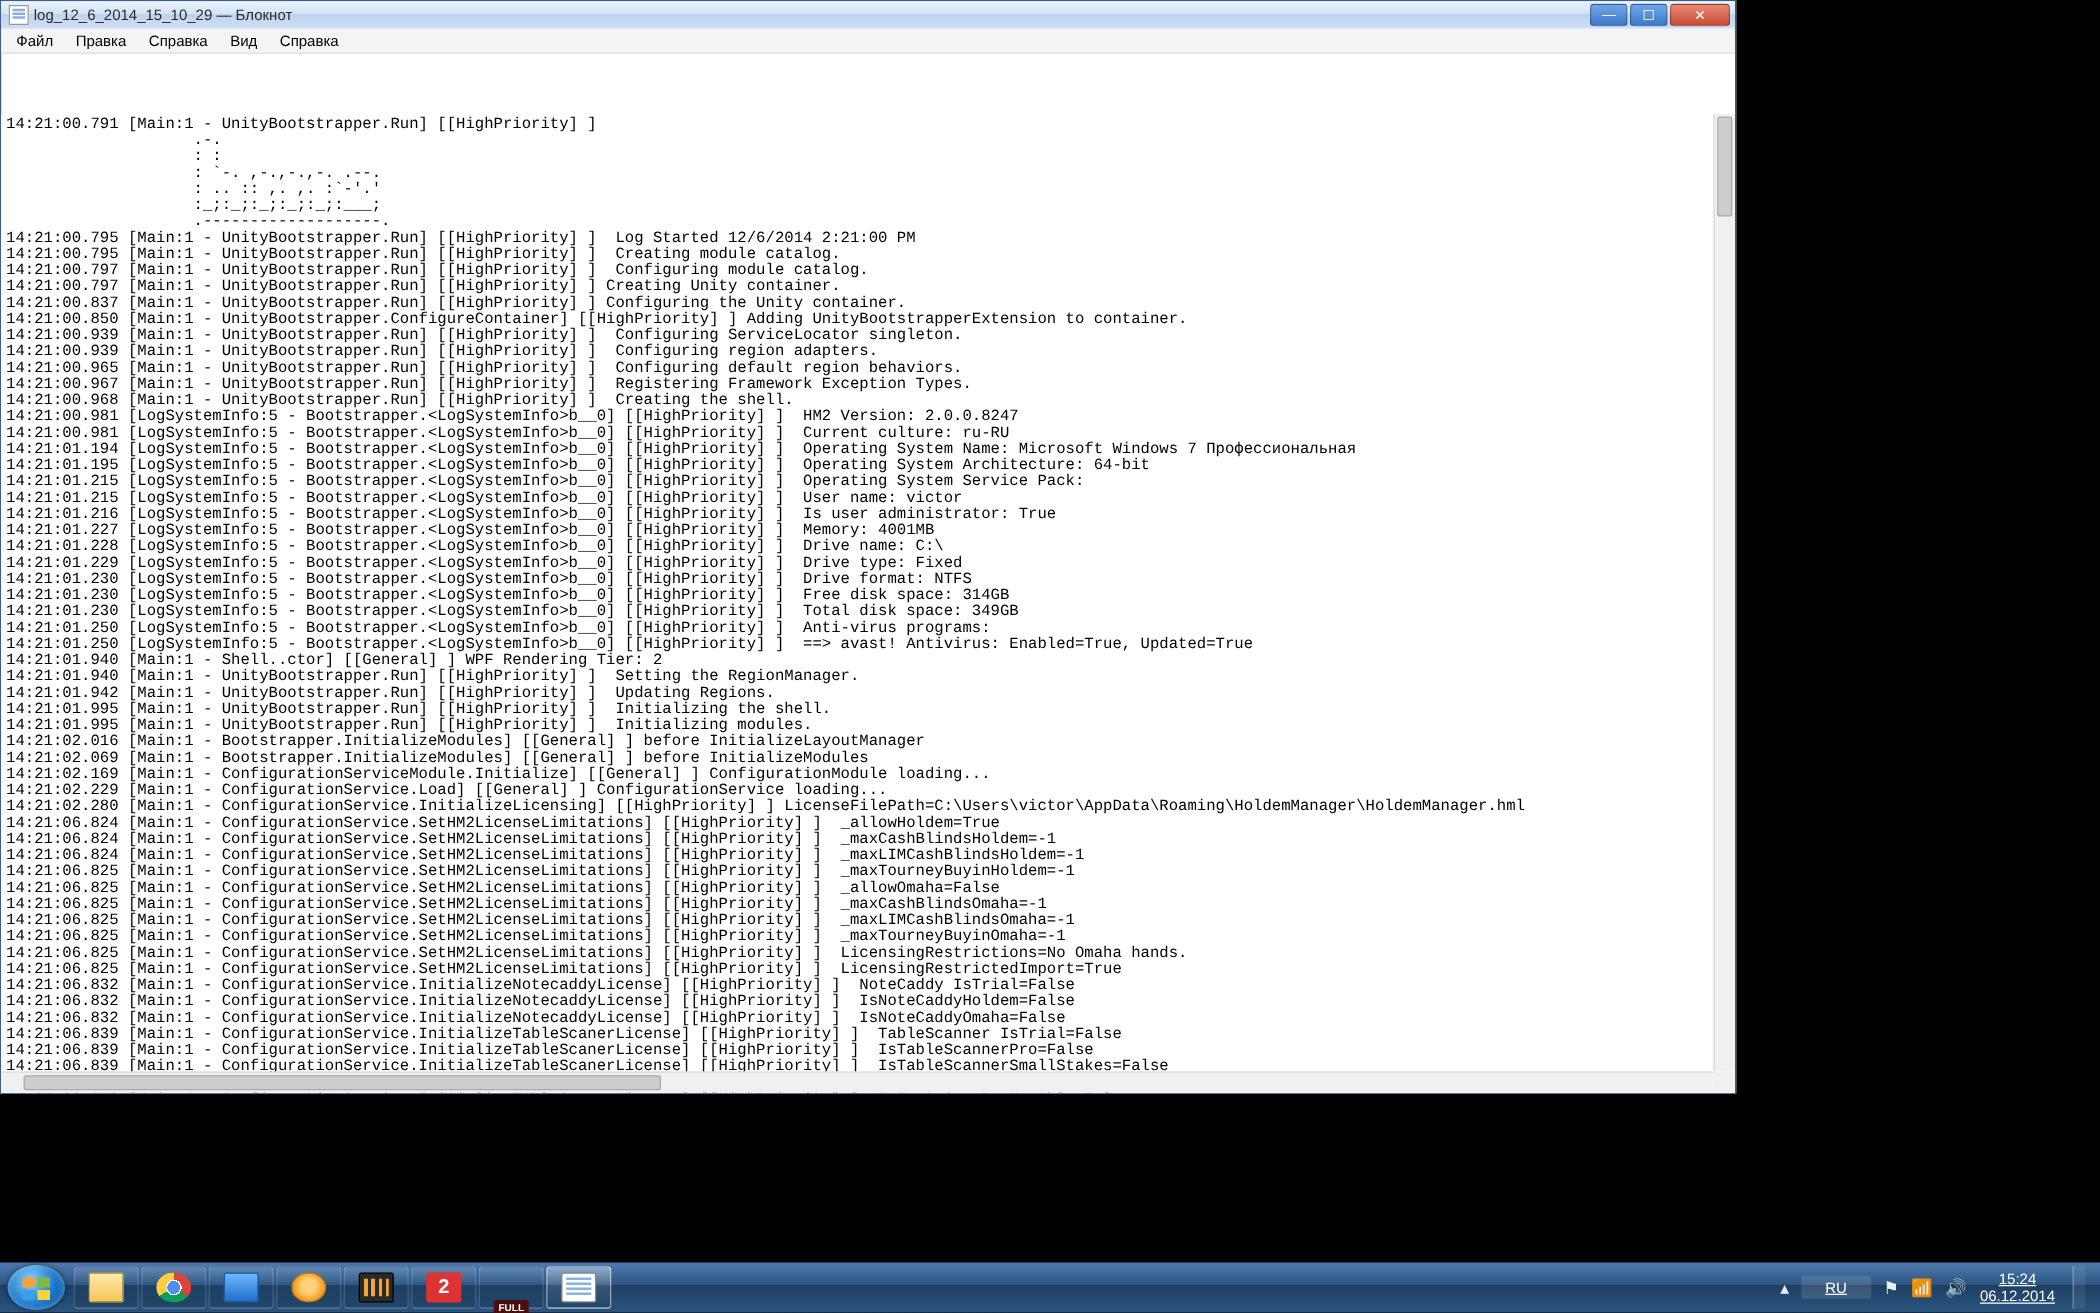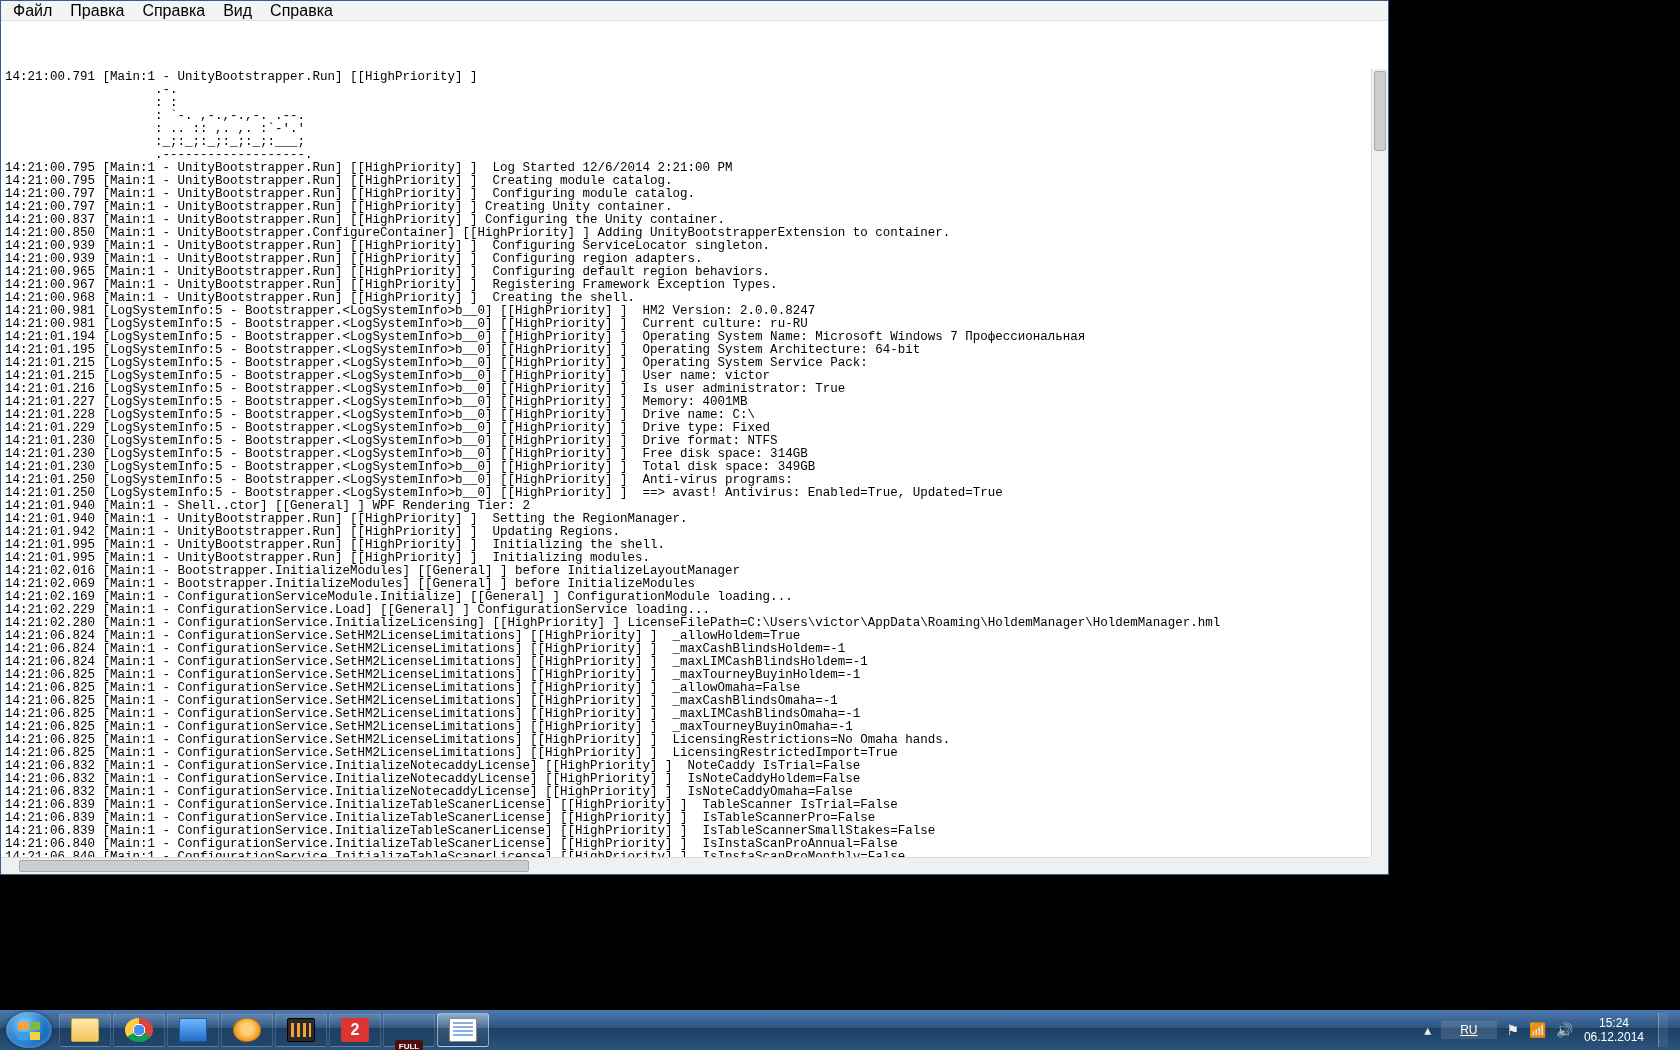--- a/index.html
+++ b/index.html
@@ -7,21 +7,21 @@
 .window { width:1389px; height:875px; background:#fff; display:flex; flex-direction:column; position:relative; border:1px solid #3b5d8a; }
 .titlebar { height:22px; background:linear-gradient(#e8f1fb,#d5e4f7 45%,#bcd3ee 46%,#cfe0f5); display:flex; align-items:center; padding:0 4px 0 6px; font-size:12px; color:#2a2a2a; }
 .titlebar .icon { width:16px; height:16px; margin-right:4px; background:#fff; border:1px solid #999; position:relative; }
 .titlebar .icon::after{content:"";position:absolute;left:2px;top:2px;right:2px;height:2px;background:#88b0e0;box-shadow:0 3px 0 #88b0e0,0 6px 0 #88b0e0;}
 .titlebar .title { flex:1; }
 .winbtns { display:flex; gap:2px; }
 .winbtn { width:30px; height:18px; border-radius:3px; display:flex; align-items:center; justify-content:center; font-size:11px; color:#fff; border:1px solid rgba(0,0,0,.25); }
 .min { background:linear-gradient(#6fa7e8,#3e79c8); }
 .max { background:linear-gradient(#6fa7e8,#3e79c8); }
 .cls { width:48px; background:linear-gradient(#e88b77,#c84b33); }
-.menubar { height:20px; background:#f4f4f4; border-bottom:1px solid #e0e0e0; display:flex; align-items:center; font-size:16px; padding-left:4px; gap:2px;}
+.menubar { height:20px; background:#f4f4f4; border-bottom:1px solid #e0e0e0; display:flex; align-items:center; font-size:12px; padding-left:4px; gap:2px;}
 .menubar span { padding:2px 8px; cursor:default; }
 .content { flex:1; overflow:auto; background:#fff; position:relative;margin-top:48px; }
 .content pre { font-family:Consolas,"Courier New",monospace; font-size:12.5px; line-height:13px; white-space:pre; padding:2px 4px 4px 4px; color:#000; }
 .sb-v{position:absolute;right:0;top:0;bottom:17px;width:17px;background:#f0f0f0;border-left:1px solid #d9d9d9;}
 .sb-v .thumb{position:absolute;left:2px;right:2px;top:2px;height:80px;background:#cdcdcd;border:1px solid #a8a8a8;border-radius:2px;}
 .sb-h{position:absolute;left:0;right:17px;bottom:0;height:17px;background:#f0f0f0;border-top:1px solid #d9d9d9;}
 .sb-h .thumb{position:absolute;top:2px;bottom:2px;left:18px;width:510px;background:#cdcdcd;border:1px solid #a8a8a8;border-radius:2px;}
 .sb-corner{position:absolute;right:0;bottom:0;width:17px;height:17px;background:#f0f0f0;}
 .taskbar { position:absolute; left:0; right:0; bottom:0; height:40px; background:linear-gradient(#4f7ab0 0%, #2a557f 45%, #1e3f62 46%, #2a557f 100%); display:flex; align-items:center; padding:0 6px; }
 .start { width:46px; height:36px; border-radius:50%; background:radial-gradient(circle at 40% 35%, #89d3ff 0%, #1a76c8 55%, #0a4b8a 100%); margin-right:6px; position:relative; box-shadow:0 0 6px rgba(255,255,255,.4) inset,0 0 4px rgba(0,0,0,.5);}
@@ -39,29 +39,38 @@
 .i-orange{background:radial-gradient(circle at 50% 45%,#ffd27a 0 30%,#f09a1a 70%);border:1px solid #c7770f;border-radius:50%;}
 .i-mpc{background:#2a2a2a;border:1px solid #000;position:relative;}
 .i-mpc::after{content:"";position:absolute;left:3px;top:4px;right:3px;bottom:4px;background:repeating-linear-gradient(90deg,#f2a23a 0 3px,#2a2a2a 3px 6px);}
 .i-red2{background:#d33; color:#fff; font:bold 16px/24px Arial; text-align:center;}
 .i-ft{background:#4a0e0e;color:#fff;font:bold 8px/10px Arial; text-align:center; padding-top:2px;margin-top:44px;}
 .i-note{background:#fff;border:1px solid #888;position:relative;}
 .i-note::after{content:"";position:absolute;left:3px;top:3px;right:3px;height:2px;background:#88b0e0;box-shadow:0 4px 0 #88b0e0,0 8px 0 #88b0e0,0 12px 0 #88b0e0;}
 .tray { margin-left:auto; display:flex; align-items:center; gap:10px; color:#fff; font-size:12px; padding-right:6px;}
 .tray .lang{background:rgba(255,255,255,.12);padding:2px 19px;border-radius:2px;text-decoration:underline;}
 .tray .glyph{font-size:14px;opacity:.9;}
-.tray .clock{text-align:center;line-height:14px;}
+.tray .clock{text-align:center;line-height:14px;text-decoration:underline;}
 .tray .showdt{width:10px;height:34px;border-left:1px solid rgba(255,255,255,.3);margin-left:4px;background:rgba(255,255,255,.08);}
 .desktop{position:absolute;inset:0;background:#000;}
 </style>
 </head>
 <body>
 
 <div class="desktop">
  <div class="window">
+  <div class="titlebar">
+    <div class="icon"></div>
+    <div class="title">log_12_6_2014_15_10_29 — Блокнот</div>
+    <div class="winbtns">
+      <div class="winbtn min">—</div>
+      <div class="winbtn max">☐</div>
+      <div class="winbtn cls">✕</div>
+    </div>
+  </div>
   <div class="menubar">
     <span>Файл</span>
     <span>Правка</span>
     <span>Справка</span>
     <span>Вид</span>
     <span>Справка</span>
   </div>
   <div class="content">
     <pre>14:21:00.791 [Main:1 - UnityBootstrapper.Run] [[HighPriority] ]
                     .-.

